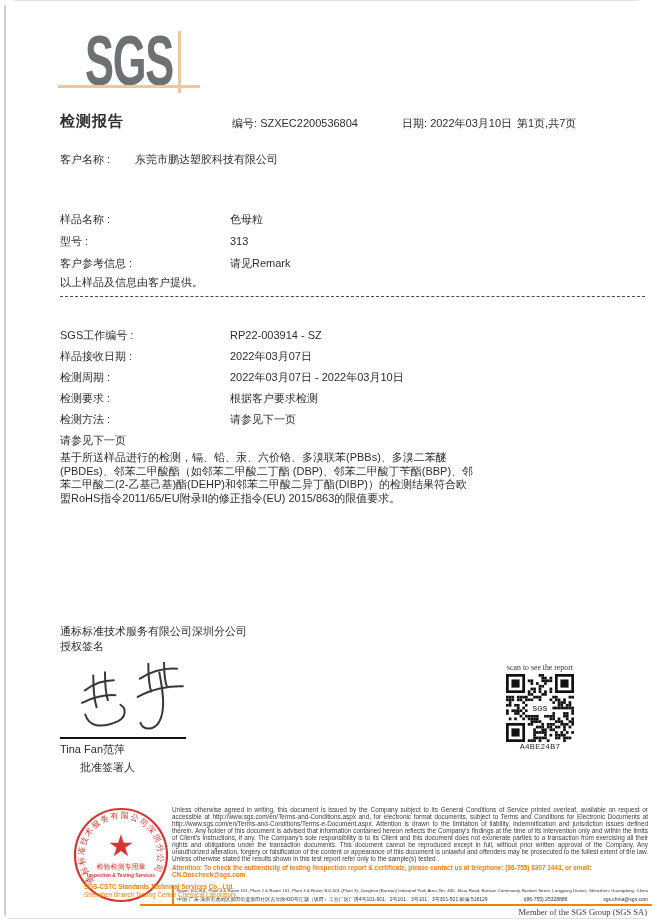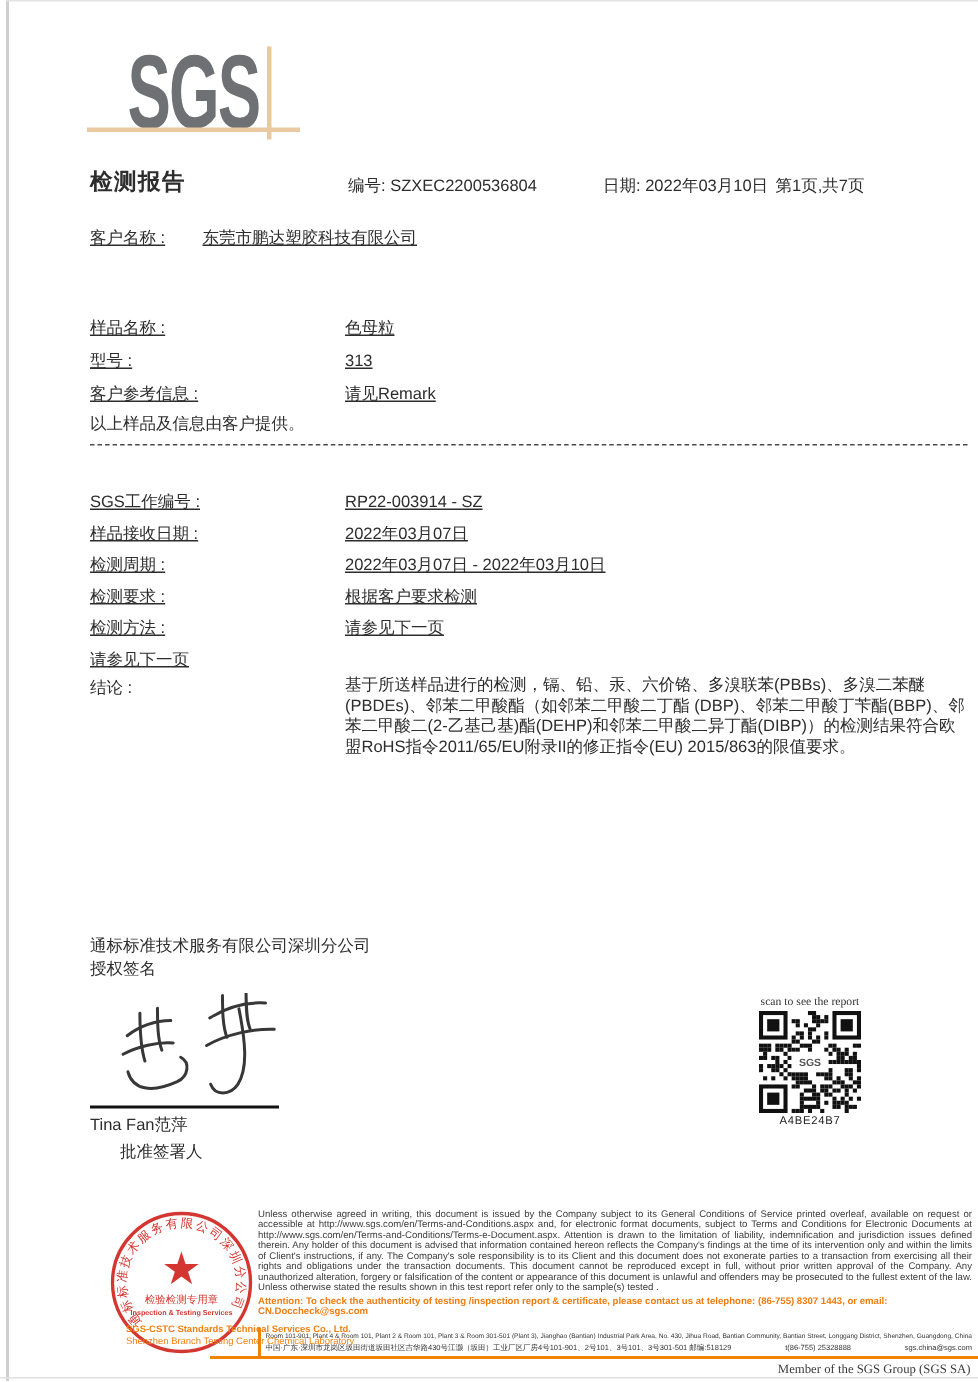--- a/index.html
+++ b/index.html
@@ -1,32 +1,32 @@
 <!DOCTYPE html>
 <html><head>
 <meta charset="utf-8">
 <style>
   html,body{margin:0;padding:0;background:#fff;}
   #page{
     position:relative;width:652px;height:921px;background:#ffffff;overflow:hidden;
-    font-family:"Liberation Sans","DejaVu Sans",sans-serif;color:#2d2d2d;
+    font-family:"Liberation Sans","DejaVu Sans",sans-serif;color:#2d2d2d;border-radius:17px;
   }
   .edge{position:absolute;background:#cfcfcf;}
   
   #logo-text{
     position:absolute;left:85px;top:34px;font-size:70px;line-height:54px;font-weight:bold;
     color:#6f7073;letter-spacing:-2px;transform:scaleX(0.62);transform-origin:left top;
   }
   .tanline{position:absolute;background:#e9c9a2;}
   
   #title{position:absolute;left:60px;top:112px;font-size:15px;font-weight:bold;letter-spacing:1px;}
   .hmeta{position:absolute;top:116px;font-size:11px;white-space:nowrap;}
   
   .block{position:absolute;left:60px;font-size:11px;}
-  .row{display:flex;line-height:16px;text-decoration:underline;}
+  .row{display:flex;line-height:16px;}
   .lab{width:170px;flex:none;}
   .client .lab{width:75px;}
   .client .row{line-height:17px;margin-bottom:8px;}
   .sample .row{margin-bottom:6px;}
   .job .row{margin-bottom:5px;}
   #provided-note{position:absolute;left:60px;top:275px;font-size:11px;}
   #dash-sep{position:absolute;left:60px;top:296px;width:585px;border-top:1px dashed #4a4a4a;}
   #conclusion{position:absolute;left:60px;top:451px;display:flex;font-size:11px;}
   #conclusion .text{width:415px;line-height:13.6px;}
   
@@ -124,21 +124,20 @@
     <div class="row">
       <span class="lab">检测方法 :</span>
       <span class="val">请参见下一页</span>
     </div>
     <div class="row">
       <span class="val">请参见下一页</span>
     </div>
   </div>
 
   <div id="conclusion">
-    <span class="lab">结论 :</span>
     <span class="text">基于所送样品进行的检测，镉、铅、汞、六价铬、多溴联苯(PBBs)、多溴二苯醚(PBDEs)、邻苯二甲酸酯（如邻苯二甲酸二丁酯 (DBP)、邻苯二甲酸丁苄酯(BBP)、邻苯二甲酸二(2-乙基己基)酯(DEHP)和邻苯二甲酸二异丁酯(DIBP)）的检测结果符合欧盟RoHS指令2011/65/EU附录II的修正指令(EU) 2015/863的限值要求。</span>
   </div>
 
   <div id="sig-block">
     <div>通标标准技术服务有限公司深圳分公司</div>
     <div>授权签名</div>
   </div>
   <svg id="sig-svg" width="150" height="75" viewBox="0 0 150 75">
     <g stroke="#222" stroke-width="2" fill="none" stroke-linecap="round" opacity="0.9" transform="rotate(-6 75 37)">
       <path d="M14,22 C24,16 34,14 44,15"></path>

